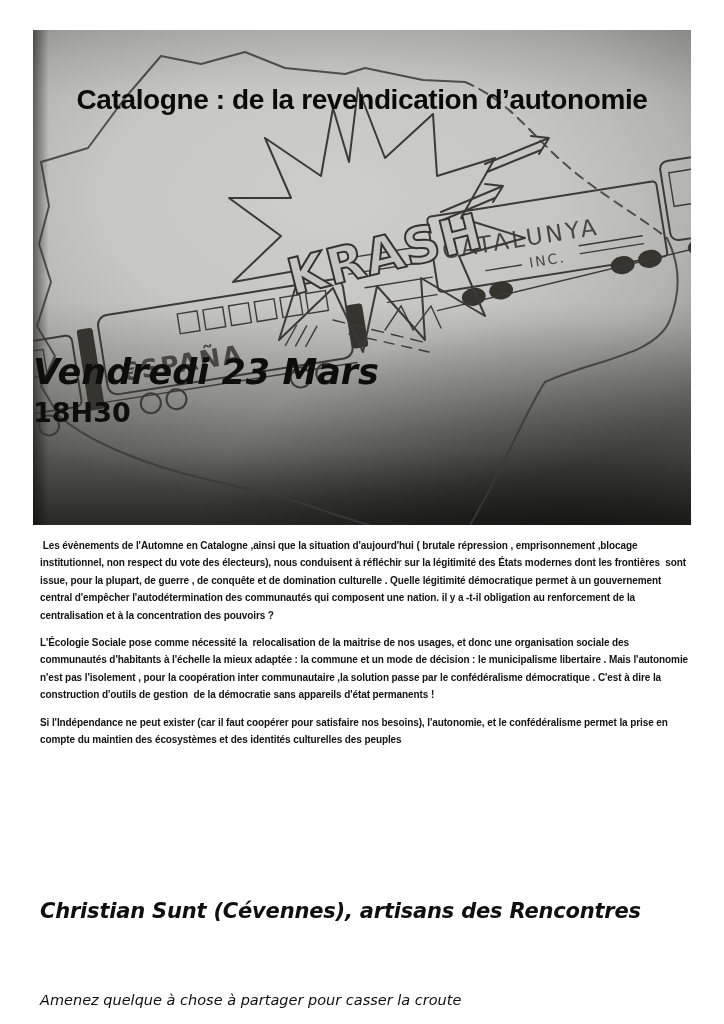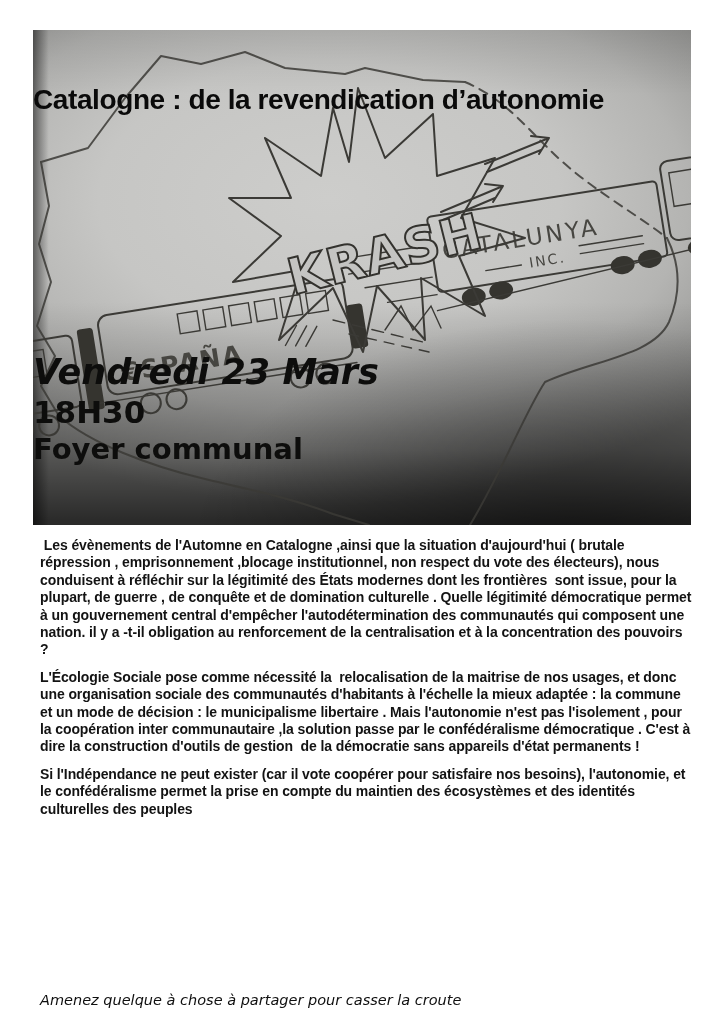--- a/index.html
+++ b/index.html
@@ -8,31 +8,31 @@
 
   
   .photo{position:absolute;left:33px;top:30px;width:658px;height:495px;overflow:hidden;
     background:
       linear-gradient(to right, rgba(0,0,0,0.50), rgba(0,0,0,0) 2.4%),
       radial-gradient(ellipse 95% 80% at 82% 108%, rgba(0,0,0,0.55), rgba(0,0,0,0) 62%),
       linear-gradient(to bottom, rgba(0,0,0,0.10), rgba(0,0,0,0) 13%, rgba(0,0,0,0) 55%, rgba(0,0,0,0.34) 85%, rgba(0,0,0,0.68) 99%),
       radial-gradient(ellipse 78% 62% at 45% 34%, #cdcdcb 0%, #c6c6c4 45%, #b4b4b2 70%, #9a9a98 88%, #858583 100%);
   }
   .photo svg{position:absolute;left:0;top:0;}
-  .photo-title{position:absolute;left:0;right:0;top:52px;
+  .photo-title{position:absolute;left:0;right:0;top:52px;text-align:center;
     font-weight:bold;font-size:28px;line-height:36px;color:#0a0a0a;letter-spacing:-0.4px;}
   .event{position:absolute;left:0;right:0;top:320px;text-align:left;color:#0d0d0c;
     font-family:"DejaVu Sans",sans-serif;font-weight:bold;}
   .event .date{font-style:italic;font-size:35px;line-height:44px;}
-  .event .time{font-size:31px;line-height:37px;}
+  .event .time{font-size:27px;line-height:37px;}
   .event .venue{font-size:29px;line-height:37px;}
 
   
   .body-text{position:absolute;left:40px;top:537px;width:652px;color:#131313;
-    font-weight:bold;font-size:14px;line-height:17.4px;letter-spacing:-0.1px;}
+    font-weight:bold;font-size:10px;line-height:17.4px;letter-spacing:-0.1px;}
   .body-text p{margin:0 0 10px 0;white-space:pre-wrap;}
 
   
   .debate{position:absolute;left:40px;top:896px;width:660px;color:#0f0f0f;
     font-family:"DejaVu Sans",sans-serif;font-weight:bold;font-style:italic;
     font-size:21px;line-height:31px;letter-spacing:-0.2px;}
   .bring{position:absolute;left:40px;top:992px;color:#0f0f0f;
     font-family:"DejaVu Sans",sans-serif;font-weight:normal;font-style:italic;font-size:14.5px;}
 
   .ink{stroke:#3b3a36;fill:none;stroke-width:2;stroke-linecap:round;stroke-linejoin:round;}
@@ -114,28 +114,28 @@
       </g>
     </svg>
 
     <div class="photo-title">
       <div>Catalogne : de la revendication d’autonomie</div>
     </div>
 
     <div class="event">
       <div class="date">Vendredi 23 Mars</div>
       <div class="time">18H30</div>
-      <div class="venue">Foyer communal</div>
     </div>
   </div>
 
   <div class="body-text">
     <p> Les évènements de l'Automne en Catalogne ,ainsi que la situation d'aujourd'hui ( brutale répression , emprisonnement ,blocage institutionnel, non respect du vote des électeurs), nous conduisent à réfléchir sur la légitimité des États modernes dont les frontières  sont issue, pour la plupart, de guerre , de conquête et de domination culturelle . Quelle légitimité démocratique permet à un gouvernement central d'empêcher l'autodétermination des communautés qui composent une nation. il y a -t-il obligation au renforcement de la centralisation et à la concentration des pouvoirs ?</p>
     <p>L'Écologie Sociale pose comme nécessité la  relocalisation de la maitrise de nos usages, et donc une organisation sociale des communautés d'habitants à l'échelle la mieux adaptée : la commune et un mode de décision : le municipalisme libertaire . Mais l'autonomie n'est pas l'isolement , pour la coopération inter communautaire ,la solution passe par le confédéralisme démocratique . C'est à dire la construction d'outils de gestion  de la démocratie sans appareils d'état permanents !</p>
-    <p>Si l'Indépendance ne peut exister (car il vote coopérer pour satisfaire nos besoins), l'autonomie, et le confédéralisme permet la prise en compte du maintien des écosystèmes et des identités culturelles des peuples</p>
+    <p>Si l'Indépendance ne peut exister (car il faut coopérer pour satisfaire nos besoins), l'autonomie, et le confédéralisme permet la prise en compte du maintien des écosystèmes et des identités culturelles des peuples</p>
   </div>
 
   <div class="debate">
+    <div>Christian Sunt (Cévennes), artisans des Rencontres</div>
   </div>
 
   <div class="bring">Amenez quelque à chose à partager pour casser la croute</div>
 
 </div>
 
 </body></html>

